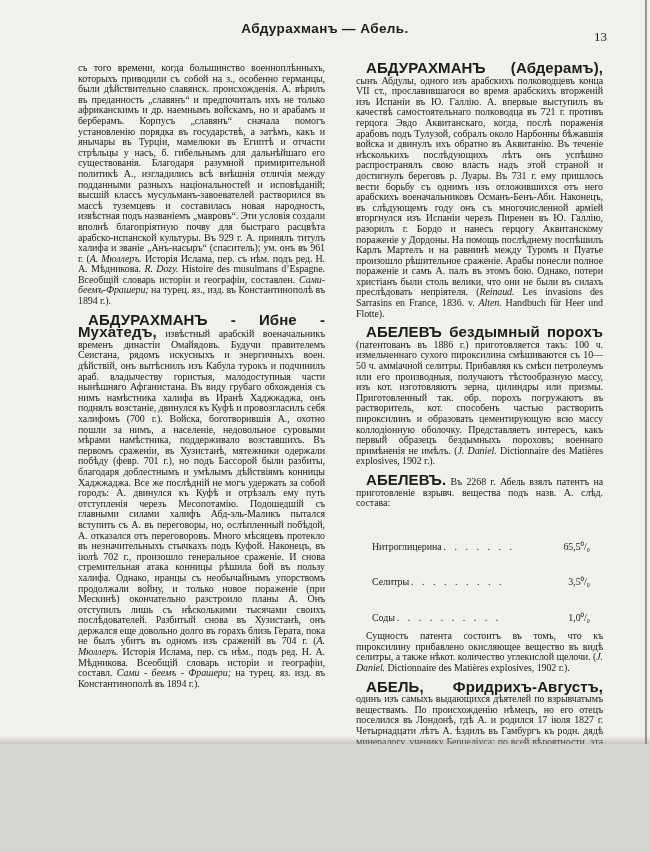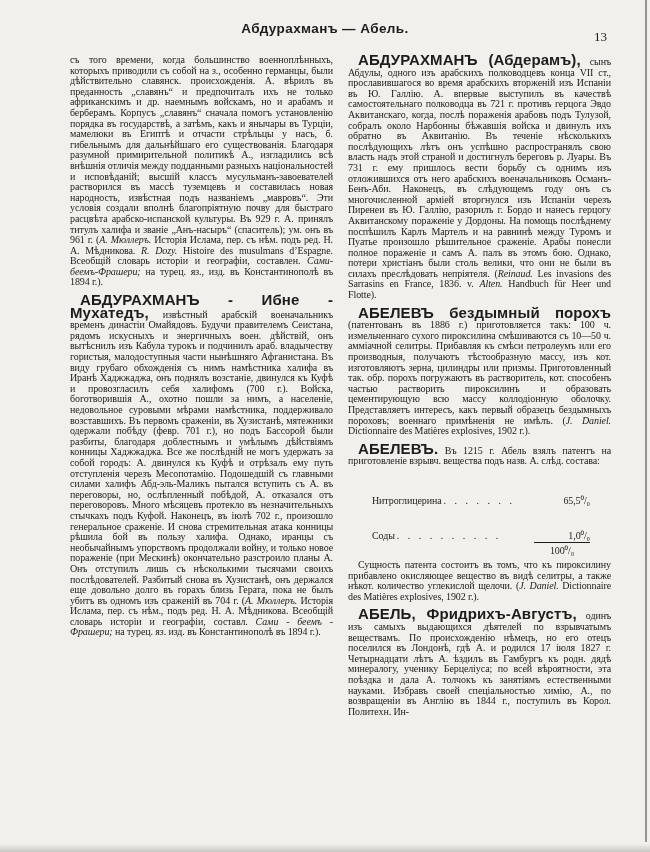--- a/index.html
+++ b/index.html
@@ -1,19 +1,19 @@
 <!DOCTYPE html>
 <html><head>
 <meta charset="utf-8">
 <style>
   html,body{margin:0;padding:0;}
   body{background:#d8d6d2;font-family:"Liberation Serif",serif;}
   .page{
     position:relative;
-    width:650px;height:852px;
+    width:650px;height:744px;
     background:#f1f0ec;
     overflow:hidden;
     box-sizing:border-box;
     color:#1d1c1a;
   }
   .scan-edge-right{
     position:absolute;top:0;right:3px;width:2px;height:842px;
     background:#4a4843;opacity:.55;
   }
   .scan-edge-bottom{
@@ -44,21 +44,21 @@
   .col{
     width:263px;
     flex:0 0 263px;
     font-size:10px;
     line-height:10.6px;
     text-align:justify;
     letter-spacing:-0.1px;
   }
   .article{margin:0;}
   .article + .article{margin-top:7px;}
-  .para{margin:0;text-indent:10px;}
+  .para{margin:8px;text-indent:10px;}
   .para.continuation{text-indent:0;}
   .headword{
     font-family:"Liberation Sans",sans-serif;
     font-weight:bold;
     font-size:15px;
     letter-spacing:.1px;
   }
   .it{font-style:italic;}
   .comp-table{
     margin:4px 0 3px 24px;
@@ -123,35 +123,37 @@
 
       <div class="article">
         <p class="para"><span class="headword">АБДУРАХМАНЪ (Абдерамъ),</span><span><span> сынъ Абдулы, одного изъ арабскихъ полководцевъ конца VII ст., прославившагося во время арабскихъ вторженій изъ Испаніи въ Ю. Галлію. А. впервые выступилъ въ качествѣ самостоятельнаго полководца въ 721 г. противъ герцога Эвдо Аквитанскаго, когда, послѣ пораженія арабовъ подъ Тулузой, собралъ около Нарбонны бѣжавшія войска и двинулъ ихъ обратно въ Аквитанію. Въ теченіе нѣсколькихъ послѣдующихъ лѣтъ онъ успѣшно распространялъ свою власть надъ этой страной и достигнулъ береговъ р. Луары. Въ 731 г. ему пришлось вести борьбу съ однимъ изъ отложившихся отъ него арабскихъ военачальниковъ Османъ-Бенъ-Аби. Наконецъ, въ слѣдующемъ году онъ съ многочисленной арміей вторгнулся изъ Испаніи черезъ Пиренеи въ Ю. Галлію, разорилъ г. Бордо и нанесъ герцогу Аквитанскому пораженіе у Дордоны. На помощь послѣднему поспѣшилъ Карлъ Мартелъ и на равнинѣ между Туромъ и Пуатье произошло рѣшительное сраженіе. Арабы понесли полное пораженіе и самъ А. палъ въ этомъ бою. Однако, потери христіанъ были столь велики, что они не были въ силахъ преслѣдовать непріятеля. (</span><span class="it">Reinaud.</span><span> Les invasions des Sarrasins en France, 1836. v. </span><span class="it">Alten.</span><span> Handbuch für Heer und Flotte).</span></span></p>
       </div>
 
       <div class="article">
         <p class="para"><span class="headword">АБЕЛЕВЪ бездымный порохъ</span><span><span> (патентованъ въ 1886 г.) приготовляется такъ: 100 ч. измельченнаго сухого пироксилина смѣшиваются съ 10—50 ч. амміачной селитры. Прибавляя къ смѣси петролеумъ или его производныя, получаютъ тѣстообразную массу, изъ кот. изготовляютъ зерна, цилиндры или призмы. Приготовленный так. обр. порохъ погружаютъ въ растворитель, кот. способенъ частью растворить пироксилинъ и образовать цементирующую всю массу коллодіонную оболочку. Представляетъ интересъ, какъ первый образецъ бездымныхъ пороховъ; военнаго примѣненія не имѣлъ. (</span><span class="it">J. Daniel.</span><span> Dictionnaire des Matières explosives, 1902 г.).</span></span></p>
       </div>
 
       <div class="article">
-        <p class="para"><span class="headword">АБЕЛЕВЪ.</span><span><span> Въ 1215 г. Абель взялъ патентъ на приготовленіе взрывч. вещества подъ назв. А. слѣд. состава:</span></span></p>
+        <p class="para"><span class="headword">АБЕЛЕВЪ.</span><span><span> Въ 2268 г. Абель взялъ патентъ на приготовленіе взрывч. вещества подъ назв. А. слѣд. состава:</span></span></p>
 
         <div class="comp-table">
           <div class="comp-row">
             <span class="comp-label">Нитроглицерина</span>
             <span class="comp-dots">. . . . . . .</span>
             <span class="comp-value">65,5⁰/₀</span>
           </div>
           <div class="comp-row">
+            <span class="comp-label">Селитры</span>
+            <span class="comp-dots">. . . . . . . . .</span>
+            <span class="comp-value">3,5⁰/₀</span>
+          </div>
+          <div class="comp-row">
             <span class="comp-label">Соды</span>
             <span class="comp-dots">. . . . . . . . . .</span>
             <span class="comp-value">1,0⁰/₀</span>
-          </div>
-          <div class="comp-total-row">
-            <span class="comp-total">100⁰/₀</span>
           </div>
         </div>
 
         <p class="para"><span><span>Сущность патента состоитъ въ томъ, что къ пироксилину прибавлено окисляющее вещество въ видѣ селитры, а также нѣкот. количество углекислой щелочи. (</span><span class="it">J. Daniel.</span><span> Dictionnaire des Matières explosives, 1902 г.).</span></span></p>
       </div>
 
       <div class="article">
         <p class="para"><span class="headword">АБЕЛЬ, Фридрихъ-Августъ,</span><span><span> одинъ изъ самыхъ выдающихся дѣятелей по взрывчатымъ веществамъ. По происхожденію нѣмецъ, но его отецъ поселился въ Лондонѣ, гдѣ А. и родился 17 іюля 1827 г. Четырнадцати лѣтъ А. ѣздилъ въ Гамбургъ къ родн. дядѣ минералогу, ученику Берцеліуса; по всей вѣроятности, эта поѣздка и дала А. толчокъ къ занятіямъ естественными науками. Избравъ своей спеціальностью химію, А., по возвращеніи въ Англію въ 1844 г., поступилъ въ Корол. Политехн. Ин-</span></span></p>
       </div>
 

